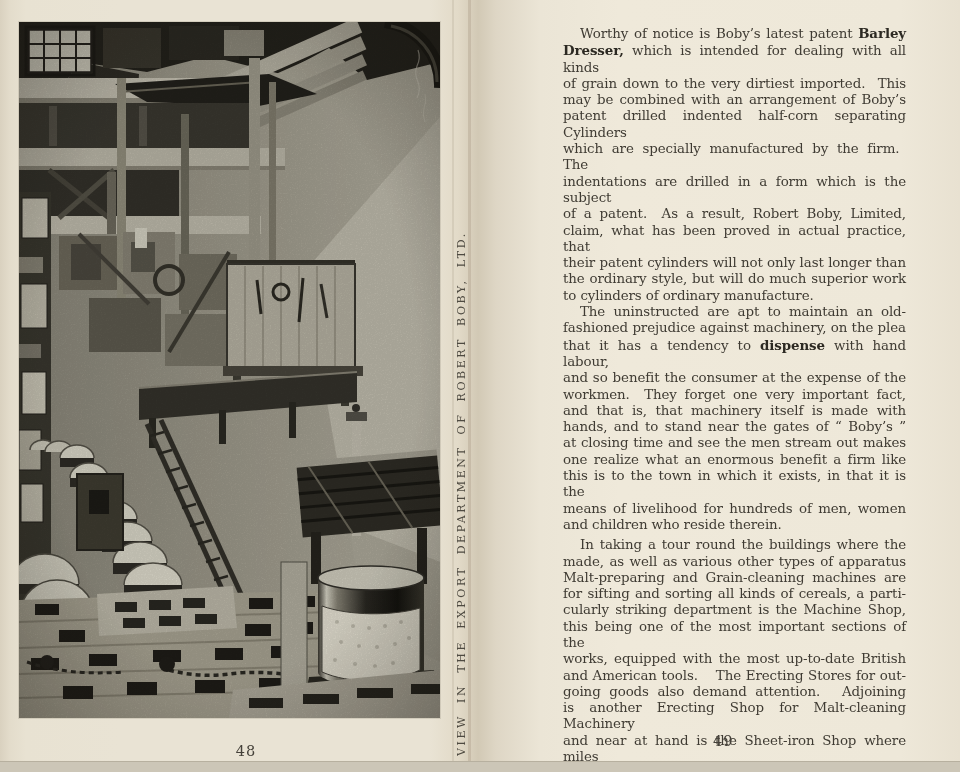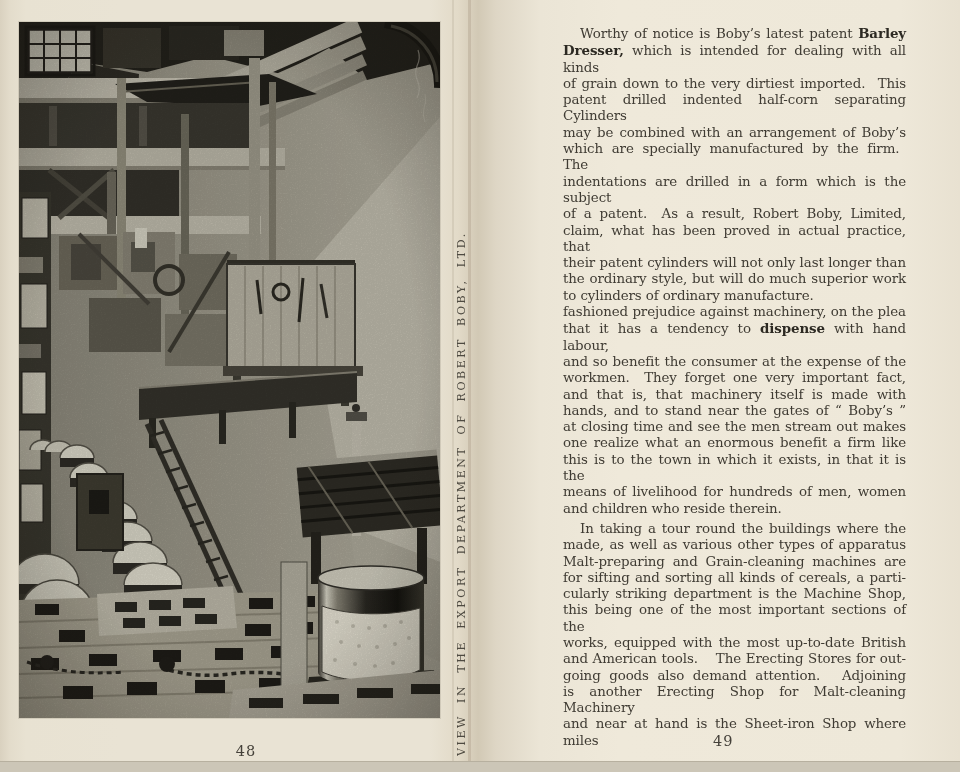--- a/index.html
+++ b/index.html
@@ -321,31 +321,32 @@
   </div>
 
   <div class="caption">VIEW IN THE EXPORT DEPARTMENT OF ROBERT BOBY, LTD.</div>
   <div class="pagenum pagenum-left">48</div>
 
   <div class="text-col">
       <div class="para">
         <div class="line just indent"><span>Worthy of notice is Boby’s latest patent </span><span class="bold">Barley</span></div>
         <div class="line just"><span class="bold">Dresser,</span><span> which is intended for dealing with all kinds</span></div>
         <div class="line just"><span>of grain down to the very dirtiest imported.  This</span></div>
+        <div class="line just"><span>may be combined with an arrangement of Boby’s</span></div>
         <div class="line just"><span>patent drilled indented half-corn separating Cylinders</span></div>
-        <div class="line just"><span>may be combined with an arrangement of Boby’s</span></div>
         <div class="line just"><span>which are specially manufactured by the firm.  The</span></div>
         <div class="line just"><span>indentations are drilled in a form which is the subject</span></div>
         <div class="line just"><span>of a patent.  As a result, Robert Boby, Limited,</span></div>
         <div class="line just"><span>claim, what has been proved in actual practice, that</span></div>
         <div class="line just"><span>their patent cylinders will not only last longer than</span></div>
         <div class="line just"><span>the ordinary style, but will do much superior work</span></div>
         <div class="line"><span>to cylinders of ordinary manufacture.</span></div>
       </div>
       <div class="para">
+        <div class="line just indent"><span>The uninstructed are apt to maintain an old-</span></div>
         <div class="line just"><span>fashioned prejudice against machinery, on the plea</span></div>
         <div class="line just"><span>that it has a tendency to </span><span class="bold">dispense</span><span> with hand labour,</span></div>
         <div class="line just"><span>and so benefit the consumer at the expense of the</span></div>
         <div class="line just"><span>workmen.  They forget one very important fact,</span></div>
         <div class="line just"><span>and that is, that machinery itself is made with</span></div>
         <div class="line just"><span>hands, and to stand near the gates of “ Boby’s ”</span></div>
         <div class="line just"><span>at closing time and see the men stream out makes</span></div>
         <div class="line just"><span>one realize what an enormous benefit a firm like</span></div>
         <div class="line just"><span>this is to the town in which it exists, in that it is the</span></div>
         <div class="line just"><span>means of livelihood for hundreds of men, women</span></div>

